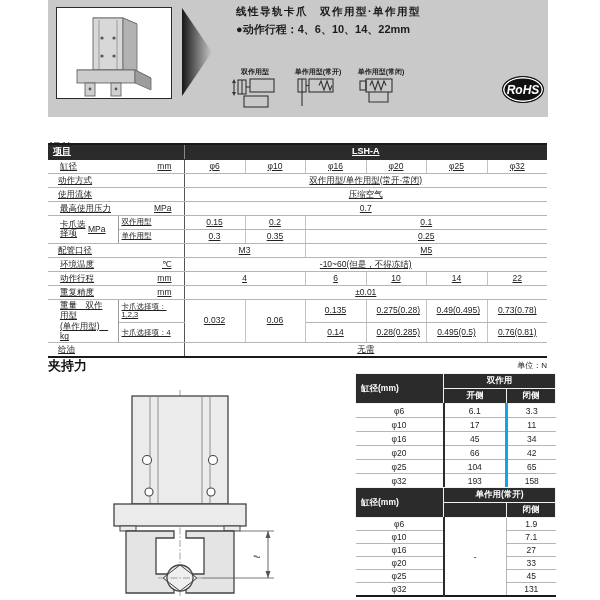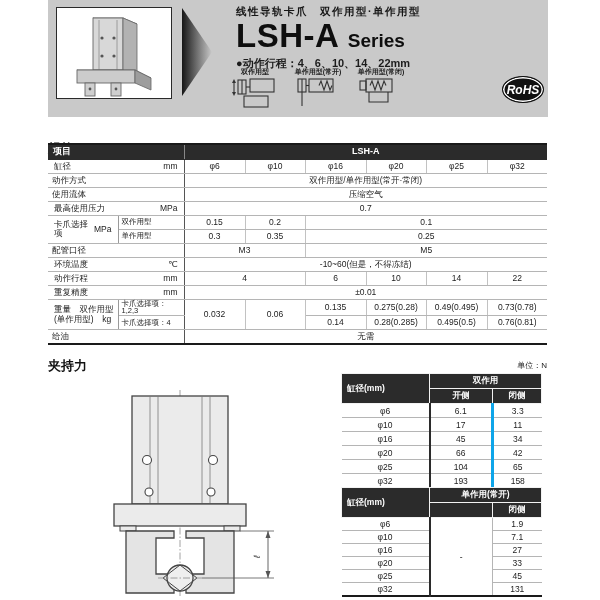--- a/index.html
+++ b/index.html
@@ -20,33 +20,33 @@
 .sym .sl{font-size:7px;font-weight:bold;color:#222;white-space:nowrap;}
 .rohs{position:absolute;right:4px;top:76px;width:42px;height:27px;background:#111;border:1px solid #111;border-radius:50%;color:#fff;display:flex;align-items:center;justify-content:center;font-weight:bold;font-style:italic;font-size:12px;box-shadow:inset 0 0 0 1.5px #fff;}
 
 
 .h2{position:absolute;left:48px;font-size:13px;font-weight:bold;color:#111;}
 #spec-h{top:140px;}
 #grip-h{top:357px;}
 
 
 .spec{position:absolute;left:48px;top:143px;width:499px;border-collapse:collapse;table-layout:fixed;border-top:2px solid #1a1a1a;border-bottom:2px solid #1a1a1a;}
-.spec td{font-size:8.5px;height:14px;padding:0 4px;text-align:center;border-bottom:1px solid #b5b5b5;border-right:1px solid #c2c2c2;line-height:1.05;color:#222;}
+.spec td{font-size:8.5px;height:14px;padding:0 10px;text-align:center;border-bottom:1px solid #b5b5b5;border-right:1px solid #c2c2c2;line-height:1.05;color:#222;text-decoration:underline;}
 .spec td:last-child{border-right:none;}
 .spec td.hd{background:#2b2b2b;color:#fff;font-weight:bold;height:15px;font-size:9px;border-bottom:1px solid #2b2b2b;}
 .spec td.hd.item{text-align:left;padding-left:5px;border-right:1px solid #888;}
 .spec td.lbl{text-align:left;border-right:1px solid #555;}
 .spec td.lblA{text-align:left;border-right:1px solid #9a9a9a;}
 .spec td.subc{text-align:left;font-size:7.5px;border-right:1px solid #555;padding-left:3px;}
 .spec .w{display:flex;justify-content:space-between;align-items:center;padding:0 2px;}
 .spec .two{padding-left:2px;line-height:1.25;}
 
 
 .unitnote{position:absolute;left:347px;top:360px;width:200px;text-align:right;font-size:8px;color:#222;}
-.gt{position:absolute;left:341px;width:200px;border-collapse:collapse;table-layout:fixed;}
+.gt{position:absolute;left:355px;width:200px;border-collapse:collapse;table-layout:fixed;}
 #gtA{top:373px;}
 #gtB{top:487px;border-bottom:2px solid #1a1a1a;}
 .gt td{font-size:8.5px;height:14px;text-align:center;border-bottom:1px solid #b5b5b5;color:#222;}
 #gtB td{height:13px;}
 .gt td.hd{background:#2b2b2b;color:#fff;font-weight:bold;font-size:8.5px;border:1px solid #f2f2f2;}
 .gt td.hd.bore{text-align:left;padding-left:5px;}
 .gt td.c1{border-right:2px solid #2b2b2b;}
 .gt td.c2{border-right:3px solid #0ea5e9;}
 .gt td.dash{border-bottom:none;border-right:1px solid #b5b5b5;}
 
@@ -86,21 +86,20 @@
         <linearGradient id="wg" x1="0" y1="0" x2="1" y2="0">
           <stop offset="0" stop-color="#161616"></stop>
             <stop offset="1" stop-color="#c9c9c9"></stop>
         </linearGradient>
       </defs>
       <polygon points="0,0 30,44 0,88" fill="url(#wg)"></polygon>
     </svg>
 
     <div class="tblock">
       <div class="sub">线性导轨卡爪　双作用型·单作用型</div>
-      <div class="big"><span>LSH-A</span> <span class="sfx">Series</span></div>
       <div class="note">●动作行程：4、6、10、14、22mm</div>
     </div>
 
     <div class="syms">
       <div class="sym">
         <div class="sl">双作用型</div>
         <svg width="46" height="32" viewBox="0 0 46 32" fill="none" stroke="#333" stroke-width="1.1">
           <line x1="2" y1="5" x2="2" y2="16"></line>
             <path d="M2,2 l-2,4 h4 Z" fill="#333" stroke="none"></path>
             <path d="M2,19 l-2,-4 h4 Z" fill="#333" stroke="none"></path>

